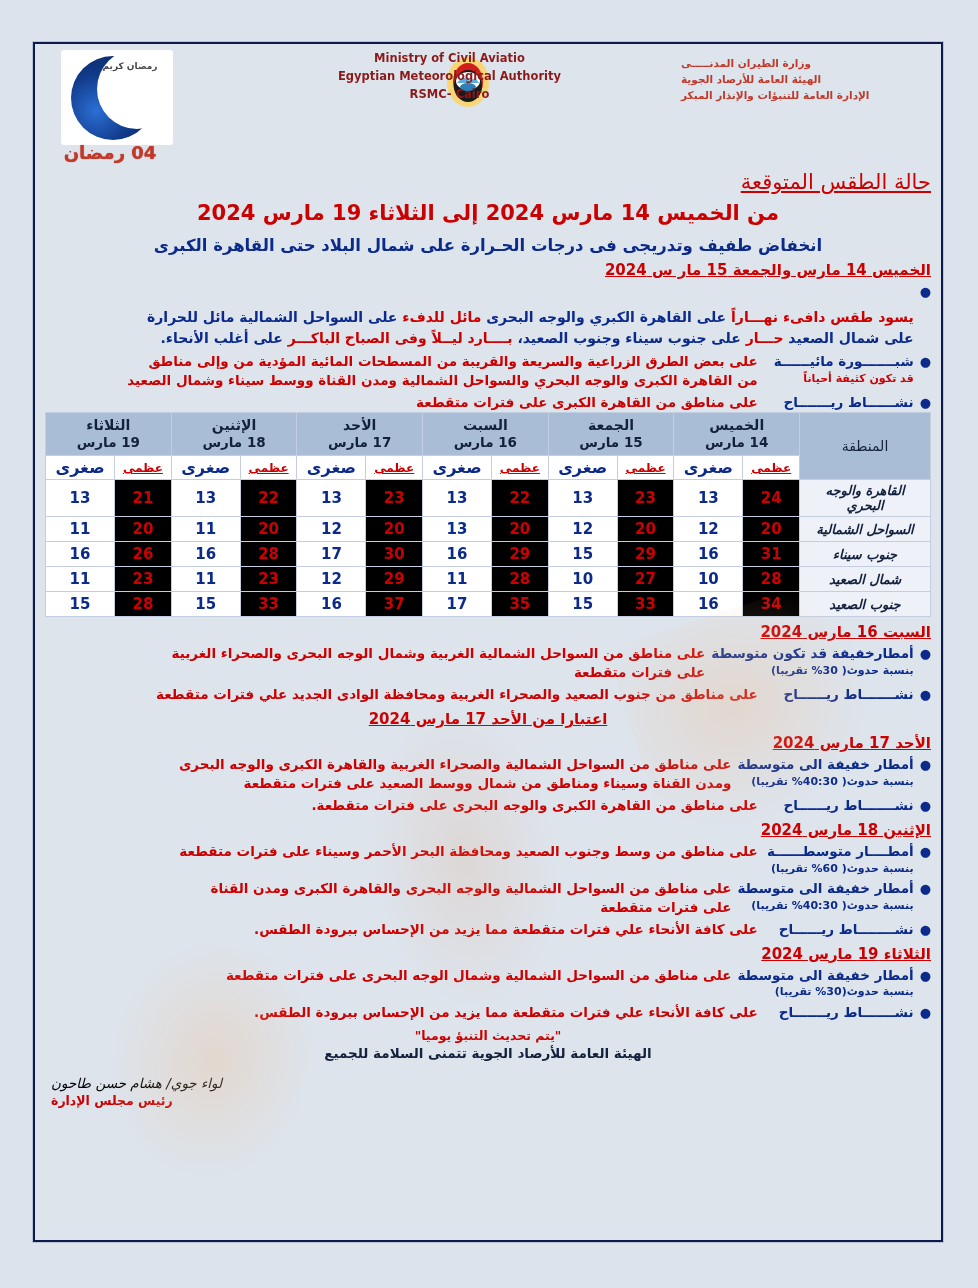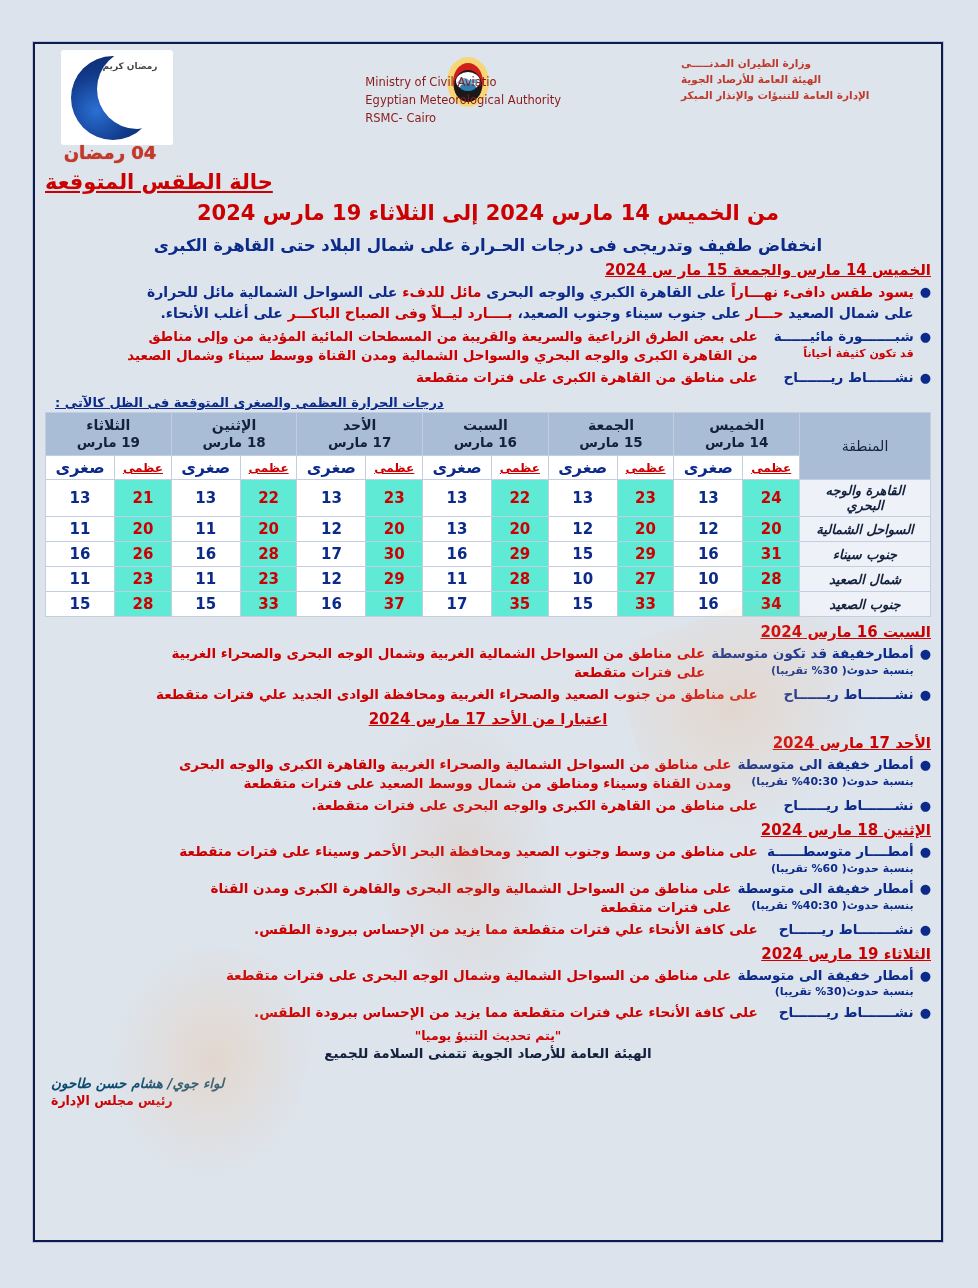--- a/index.html
+++ b/index.html
@@ -44,30 +44,30 @@
     color:#1b1b1b;font-size:9px;font-weight:bold;line-height:1.1;
     text-align:center;opacity:.82;
   }
   .ram-label{
     position:absolute;left:6px;top:92px;width:118px;text-align:center;
     color:#c0392b;font-weight:bold;font-size:18px;direction:rtl;
     text-shadow:0 0 1px #c0392b;
   }
   .hdr-mid{flex:1;text-align:center;padding-top:10px;position:relative;}
   .ema-eng{
-    color:#8b1a1a;font-weight:normal;font-size:11.5px;line-height:1.55;
-    direction:ltr;display:inline-block;text-align:left;
-    position:absolute;right:120px;top:24px;white-space:nowrap;
+    color:#8b1a1a;font-weight:bold;font-size:11.5px;line-height:1.55;
+    direction:ltr;display:inline-block;text-align:center;
+    position:absolute;right:120px;top:0;white-space:nowrap;
   }
   .ema-logo{
     position:absolute;left:50%;margin-left:-22px;top:6px;width:44px;height:58px;
   }
   
   .main-title{
-    text-align:left;color:#cc0000;font-weight:bold;font-size:21px;
+    text-align:right;color:#cc0000;font-weight:normal;font-size:21px;
     text-decoration:underline;margin-top:2px;
   }
   .range-title{
     text-align:center;color:#cc0000;font-weight:bold;font-size:21px;
     margin-top:6px;line-height:1.25;
   }
   .lede{
     text-align:center;color:#0b2a8a;font-weight:bold;font-size:16.5px;
     margin-top:10px;
   }
@@ -110,29 +110,29 @@
     line-height:1.25;padding:4px 2px !important;
   }
   .d-head .dt{display:block;font-size:13.5px;}
   .reg-head{
     background:#a9bed6;color:#14213d;font-weight:normal;font-size:14px;
     width:130px;
   }
   .sub-max{background:#fff;color:#cc0000;font-weight:bold;font-size:12px;
     text-decoration:underline;padding:2px 0 !important;}
   .sub-min{background:#fff;color:#0b2a8a;font-weight:bold;font-size:16px;padding:2px 0 !important;}
-  td.vmax{background:#5eead4;color:#cc0000;font-weight:bold;font-size:15px;padding:3px 0 !important;}
+  td.vmax{background:#000000;color:#cc0000;font-weight:bold;font-size:15px;padding:3px 0 !important;}
   td.vmin{background:#fff;color:#0b2a8a;font-weight:bold;font-size:15px;padding:3px 0 !important;}
   td.regname{background:#eef2f8;color:#14213d;font-weight:bold;font-size:13px;
     text-align:right;padding:3px 6px !important;font-style:italic;}
   
   .upd{color:#cc0000;font-weight:bold;font-size:12.5px;text-align:center;margin-top:6px;}
   .wish{color:#14213d;font-weight:bold;font-size:13.5px;text-align:center;margin-top:2px;}
   .sign{margin-top:14px;text-align:left;padding-left:6px;direction:rtl;}
-  .sign .nm{color:#0c4a6e;font-weight:bold;font-size:13.5px;font-style:italic;}
+  .sign .nm{color:#000000;font-weight:normal;font-size:13.5px;font-style:italic;}
   .sign .ttl{color:#cc0000;font-weight:bold;font-size:12.5px;margin-top:2px;padding-right:22px;}
   
   .wm{position:absolute;pointer-events:none;opacity:.30;}
   .wm1{left:600px;top:560px;width:260px;height:230px;
     background:radial-gradient(ellipse at 40% 40%, #f0b98a 0%, rgba(240,185,138,0) 62%);
     transform:rotate(-18deg);}
   .wm2{left:60px;top:900px;width:210px;height:250px;
     background:radial-gradient(ellipse at 55% 45%, #f0b98a 0%, rgba(240,185,138,0) 62%);
     transform:rotate(12deg);}
   .wm3{left:330px;top:650px;width:200px;height:330px;
@@ -184,21 +184,21 @@
   </div>
 
   <div class="main-title">حالة الطقس المتوقعة</div>
   <div class="range-title">من الخميس 14 مارس 2024 إلى الثلاثاء 19 مارس 2024</div>
   <div class="lede">انخفاض طفيف وتدريجى فى درجات الحـرارة على شمال البلاد حتى القاهرة الكبرى</div>
 
   <div class="day-head">الخميس 14 مارس والجمعة 15 مار س 2024</div>
 
   <div class="brow">
     <span class="bullet">●</span>
-    <div class="intro-b" style="flex:1;text-align:right;">
+    <div class="intro-b" style="flex:1;text-align:right;margin-top:25px;">
       <span>يسود طقس دافىء نهـــاراً</span>
       <span class="blue">على القاهرة الكبري والوجه البحرى</span>
       <span>مائل للدفء</span>
       <span class="blue">على السواحل الشمالية مائل للحرارة</span>
       <br>
       <span class="blue">على شمال الصعيد</span>
       <span>حـــار</span>
       <span class="blue">على جنوب سيناء وجنوب الصعيد،</span>
       <span>بــــارد ليــلاً وفى الصباح الباكـــر</span>
       <span class="blue">على أغلب الأنحاء.</span>
@@ -216,21 +216,20 @@
       <span>من القاهرة الكبرى والوجه البحري والسواحل الشمالية ومدن القناة ووسط سيناء وشمال الصعيد</span>
     </div>
   </div>
 
   <div class="brow">
     <span class="bullet">●</span>
     <div class="blabel w-lbl2">نشــــــاط ريـــــــاح</div>
     <div class="bdesc">على مناطق من القاهرة الكبرى على فترات متقطعة</div>
   </div>
 
-  <div class="tbl-cap">درجات الحرارة العظمى والصغرى المتوقعة فى الظل كالآتى :</div>
 
   <table class="fc">
     <thead>
       <tr>
         <th class="reg-head" rowspan="2">المنطقة</th>
         <th class="d-head" colspan="2">
           <span>الخميس</span>
           <span class="dt">14 مارس</span>
         </th>
         <th class="d-head" colspan="2">

